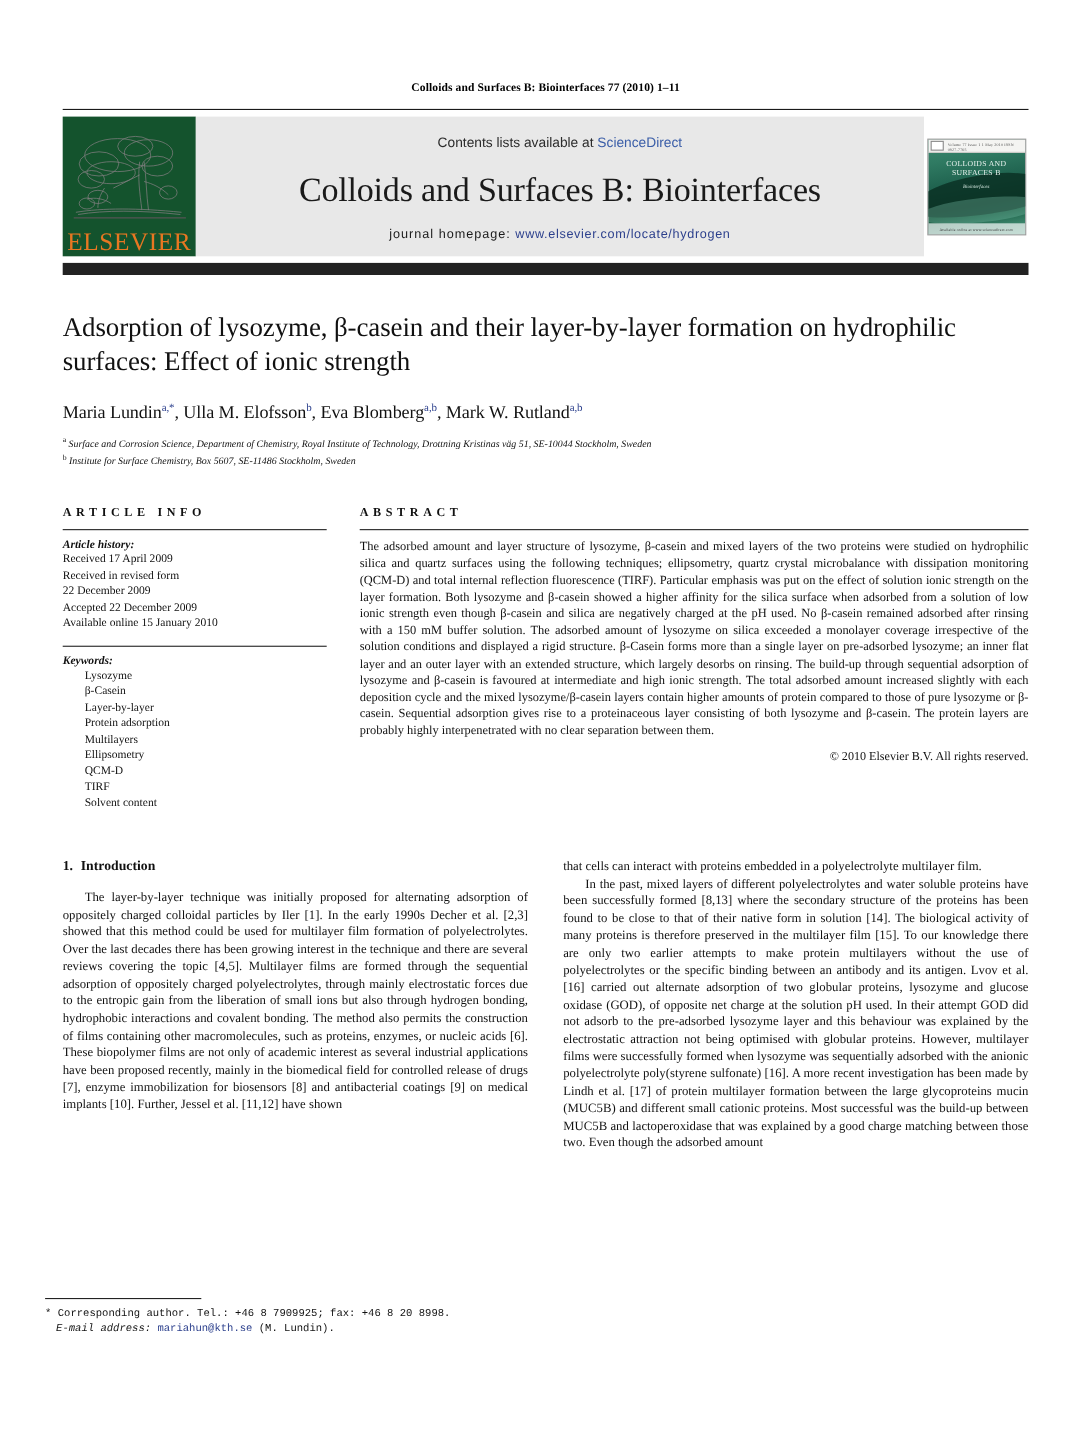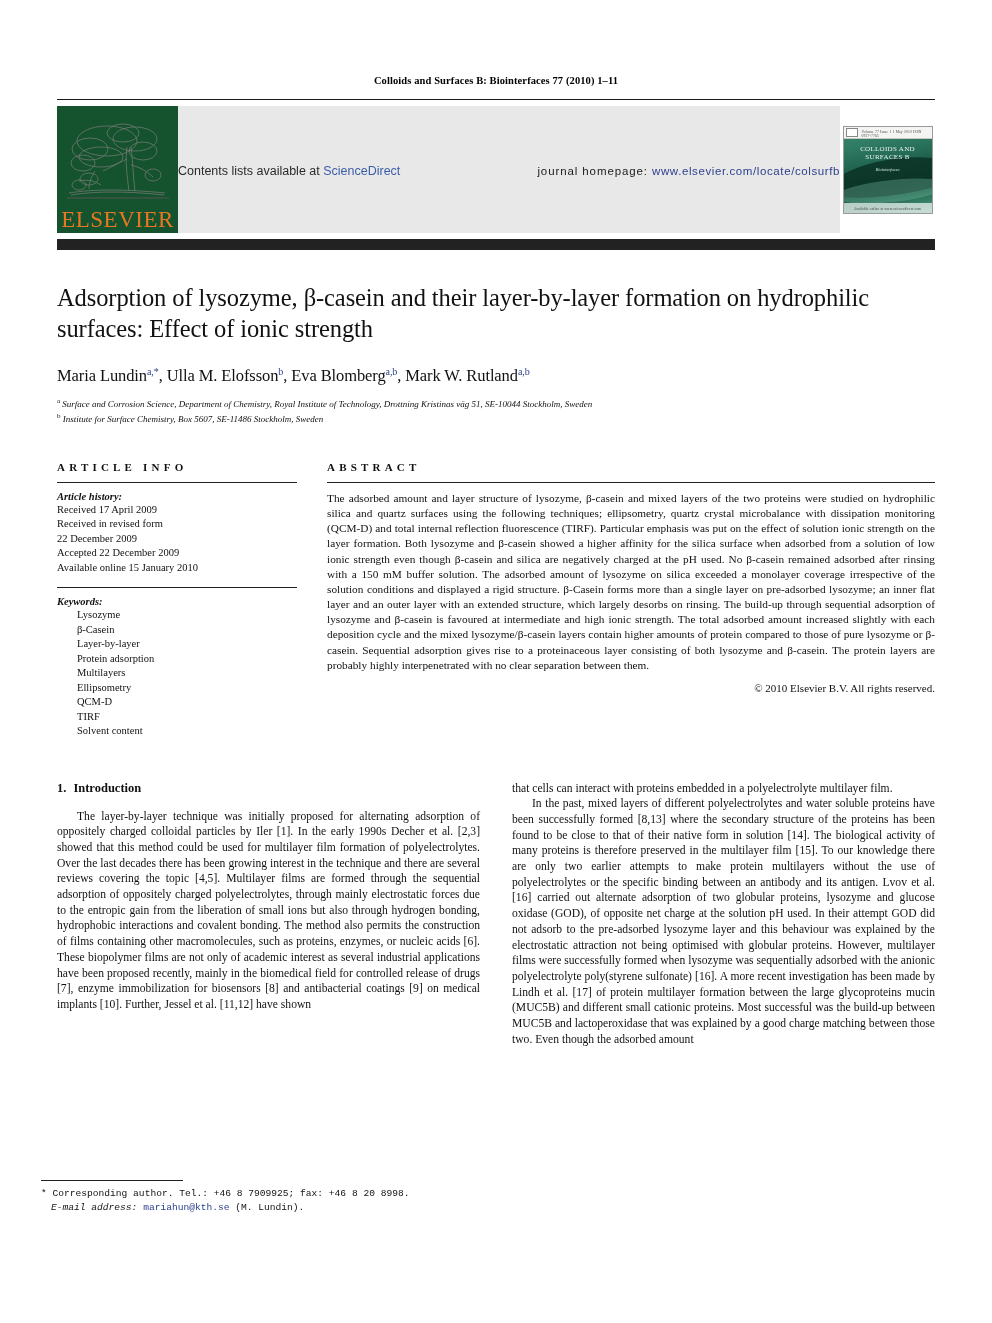--- a/index.html
+++ b/index.html
@@ -54,21 +54,21 @@
     letter-spacing: 0.5px;
     color: #E87722;
     font-weight: 400;
     line-height: 1;
     margin-top: 1px;
   }
   .masthead-center {
     flex: 1 1 auto;
     background: #e8e8e8;
     display: flex;
-    flex-direction: row;
+    flex-direction: column;
     align-items: center;
     justify-content: space-between;
     padding: 17px 0 14px 0;
   }
   .contents-line {
     font-family: "Liberation Sans", sans-serif;
     font-size: 12.5px;
     color: #2b2b2b;
   }
   .contents-line .sd { color: #3b5ea8; }
@@ -330,23 +330,24 @@
         </g>
         <line x1="2" y1="79" x2="104" y2="79" stroke="#555" stroke-width="1.2"></line>
       </svg>
       <div class="elsevier-word">ELSEVIER</div>
     </div>
 
     <div class="masthead-center">
       <div class="contents-line">
         <span>Contents lists available at </span><span class="sd">ScienceDirect</span>
       </div>
+      <div class="journal-name">Colloids and Surfaces B: Biointerfaces</div>
       <div class="homepage-line">
         <span>journal homepage:</span>
-        <span class="url">www.elsevier.com/locate/colsurfb</span>
+        <span class="url">www.elsevier.com/locate/hydrogen</span>
       </div>
     </div>
 
     <div class="cover-thumb">
       <div class="cover-inner">
         <div class="cover-topbar">
           <div class="cover-topbar-logo"></div>
           <div class="cover-topbar-text">Volume 77  Issue 1  1 May 2010    ISSN 0927-7765</div>
         </div>
         <div class="cover-title">COLLOIDS AND SURFACES B</div>

